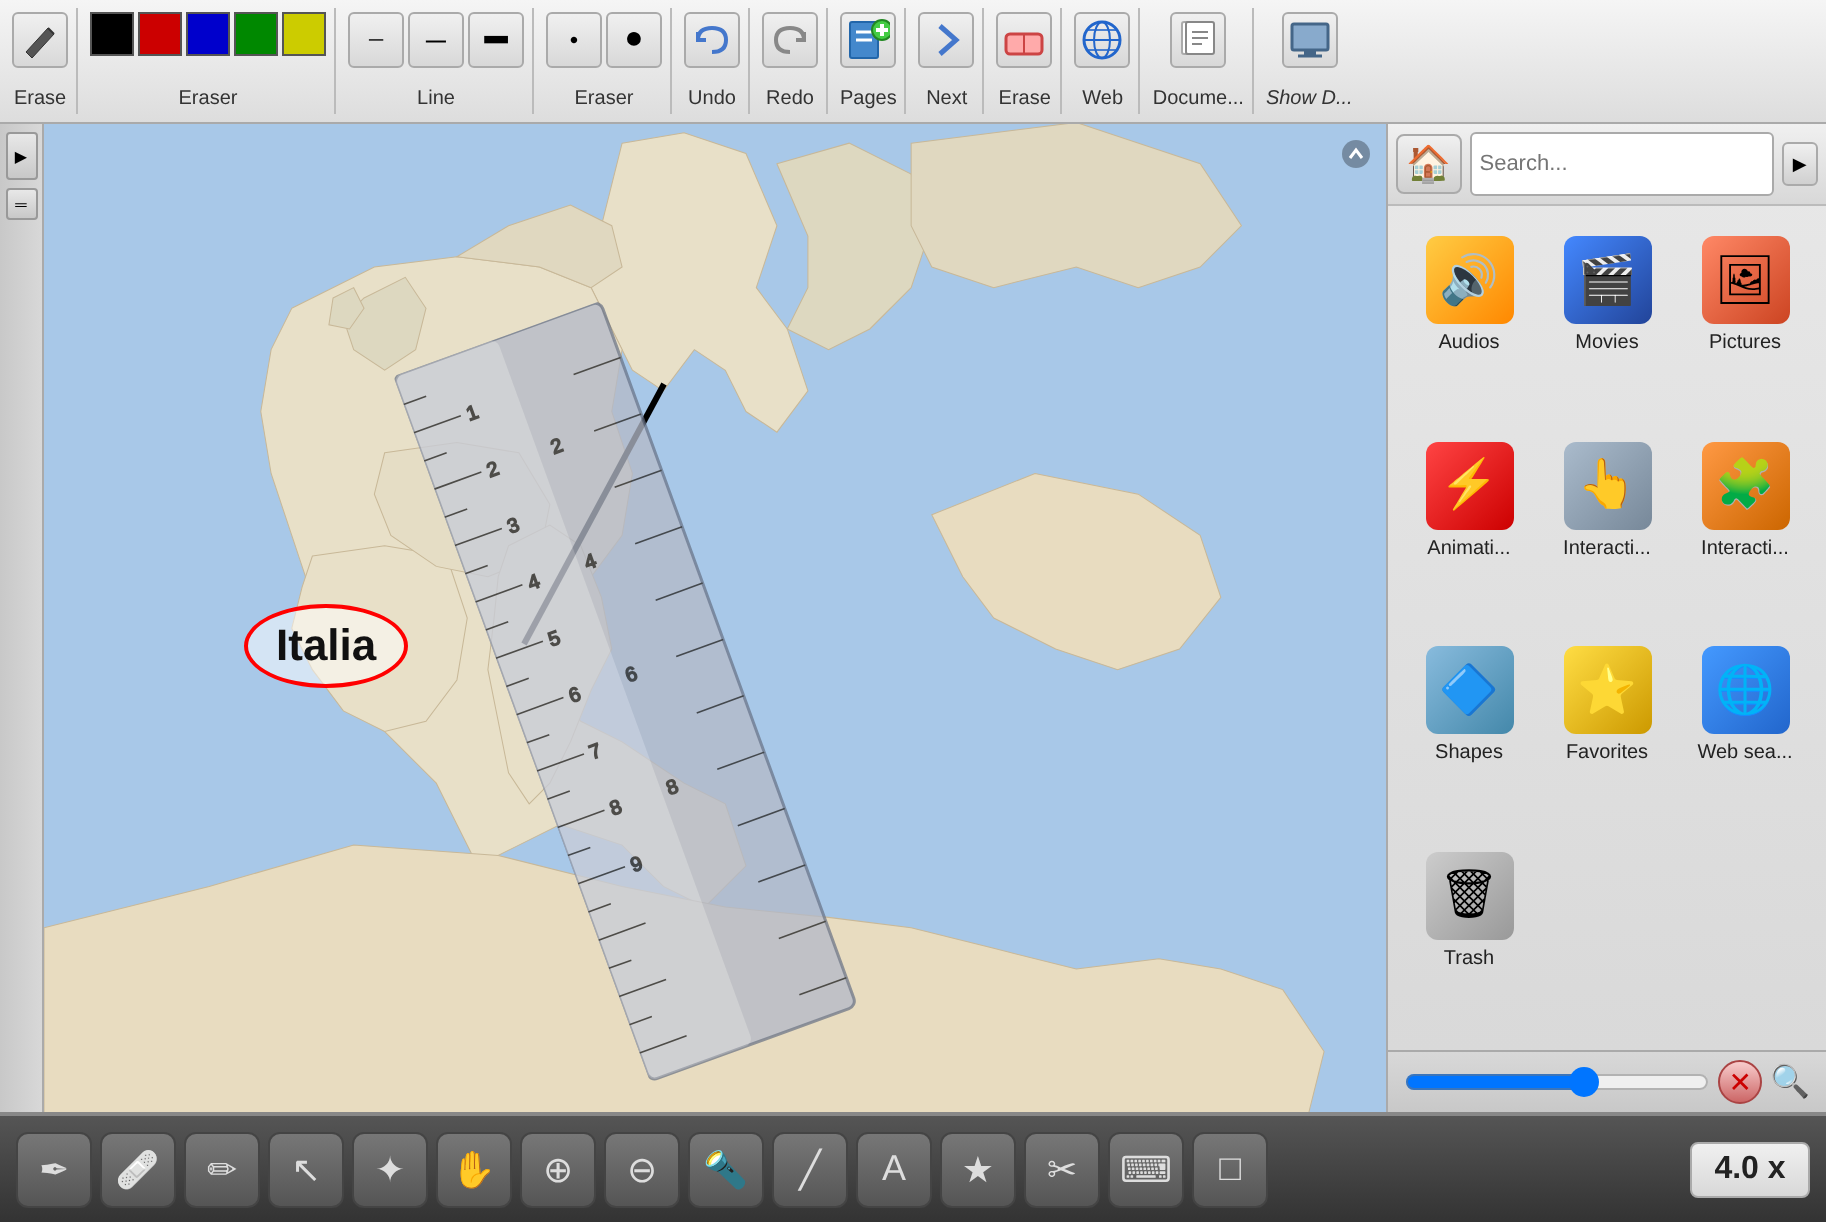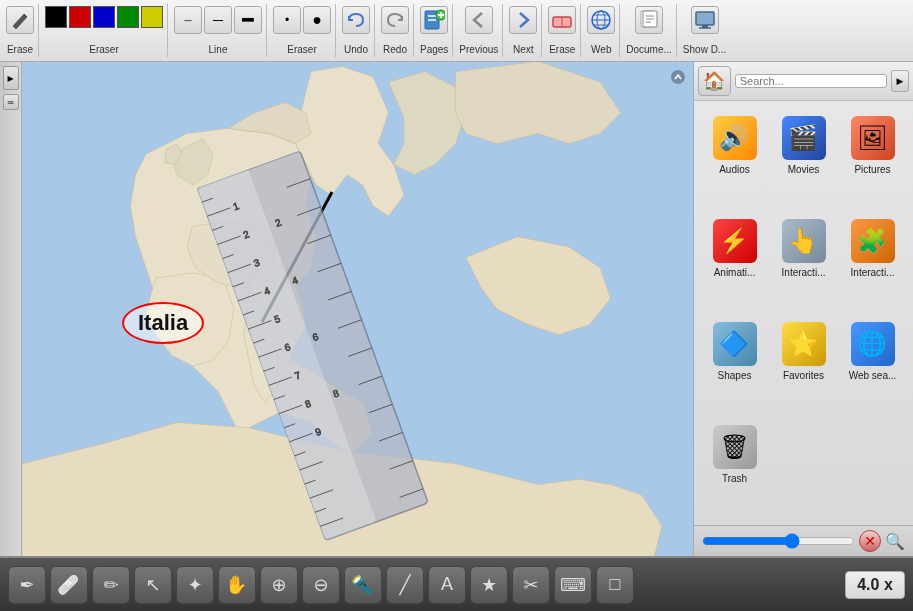--- a/index.html
+++ b/index.html
@@ -17,21 +17,21 @@
     }
     .toolbar-group {
       display: flex;
       flex-direction: column;
       align-items: center;
       padding: 2px 4px;
       border-right: 1px solid #bbb;
       height: 100%;
       justify-content: space-between;
     }
-    .toolbar-group:last-child { border-right: none; }
+    .toolbar-group:last-child { border-right: none; font-style: italic; }
     .toolbar-group .tools-row {
       display: flex;
       align-items: center;
       gap: 2px;
     }
     .toolbar-group .group-label {
       font-size: 10px;
       color: #333;
       text-align: center;
       margin-top: 2px;
@@ -150,21 +150,21 @@
       width: 36px; height: 30px;
       background: linear-gradient(to bottom, #f0f0f0, #d0d0d0);
       border: 1px solid #aaa;
       border-radius: 4px;
       display: flex; align-items: center; justify-content: center;
       font-size: 18px;
       cursor: pointer;
     }
     #search-bar {
       flex: 1;
-      height: 14px;
+      height: 32px;
       border: 1px solid #aaa;
       border-radius: 3px;
       padding: 2px 4px;
       font-size: 11px;
       background: #fff;
     }
     .search-go {
       width: 20px; height: 22px;
       background: linear-gradient(to bottom, #f0f0f0, #d0d0d0);
       border: 1px solid #aaa;
@@ -353,30 +353,20 @@
           <line x1="5" y1="11" x2="13" y2="11" stroke="white" stroke-width="1.5"></line>
           <circle cx="18" cy="6" r="5" fill="#44cc44" stroke="#228822" stroke-width="1"></circle>
           <line x1="18" y1="3" x2="18" y2="9" stroke="white" stroke-width="2"></line>
           <line x1="15" y1="6" x2="21" y2="6" stroke="white" stroke-width="2"></line>
         </svg>
       </div>
     </div>
     <div class="group-label">Pages</div>
   </div>
 
-  <div class="toolbar-group">
-    <div class="tools-row">
-      <div class="tool-btn">
-        <svg width="22" height="22" viewBox="0 0 22 22">
-            <polyline points="14,4 6,11 14,18" fill="none" stroke="#888" stroke-width="2.5"></polyline>
-          </svg>
-      </div>
-    </div>
-    <div class="group-label">Previous</div>
-  </div>
 
   <div class="toolbar-group">
     <div class="tools-row">
       <div class="tool-btn">
         <svg width="22" height="22" viewBox="0 0 22 22">
             <polyline points="8,4 16,11 8,18" fill="none" stroke="#4477cc" stroke-width="2.5"></polyline>
           </svg>
       </div>
     </div>
     <div class="group-label">Next</div>

